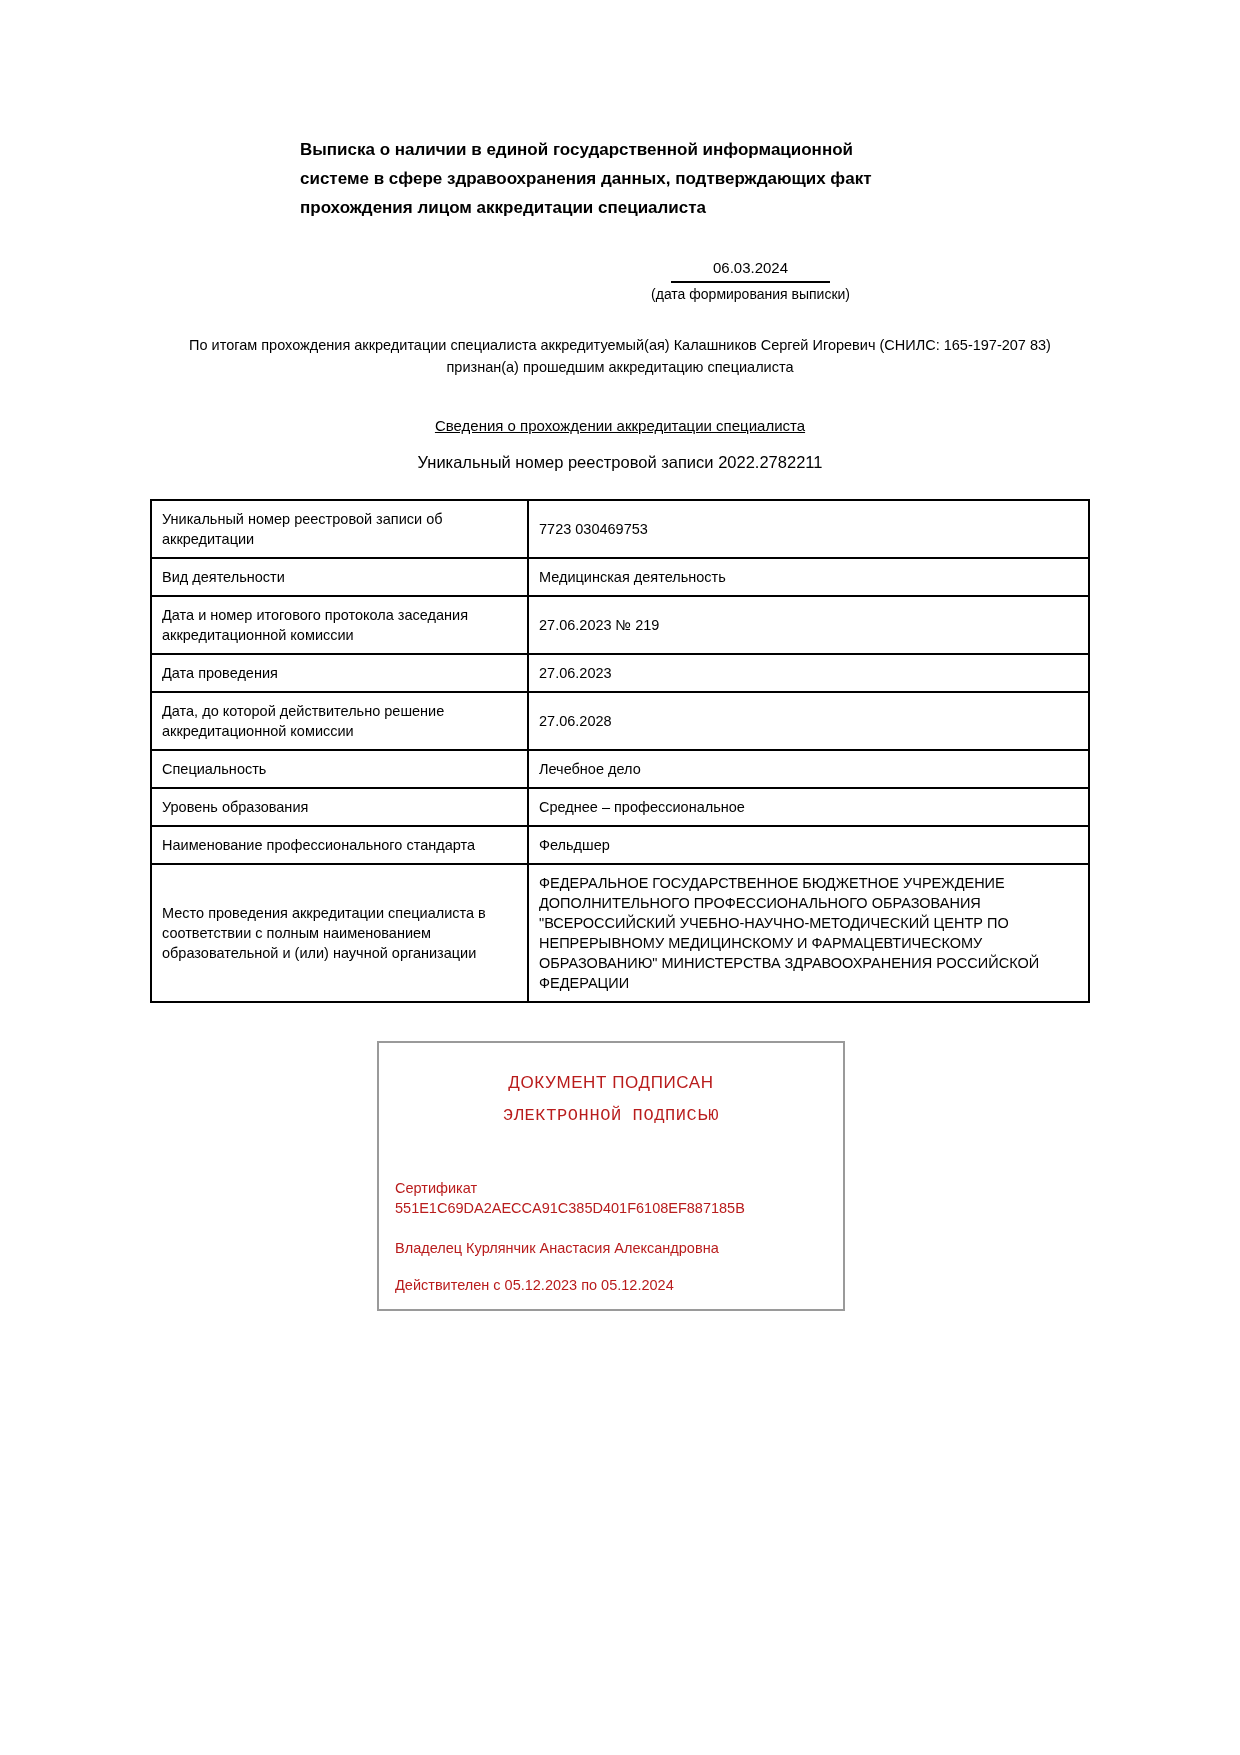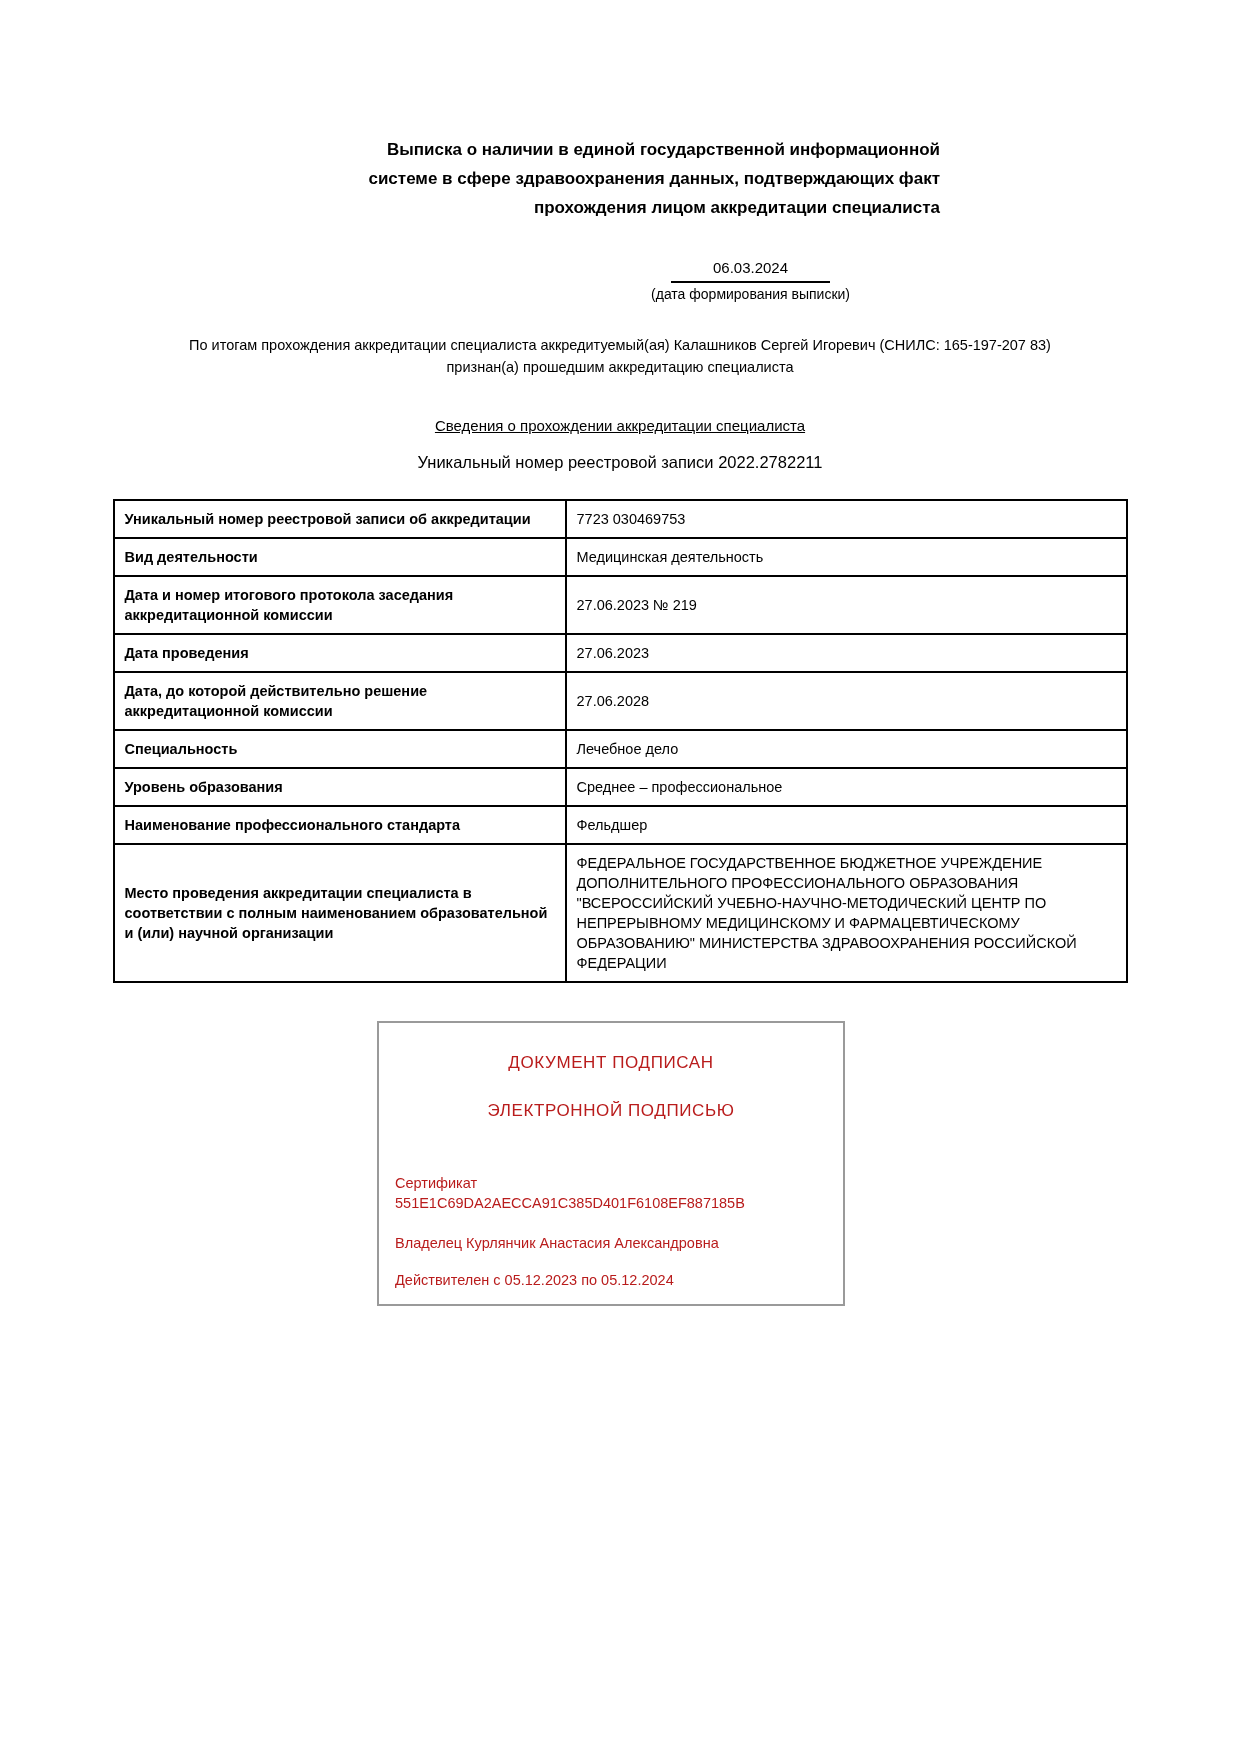--- a/index.html
+++ b/index.html
@@ -10,21 +10,21 @@
     margin: 0 auto;
     font-family: "Liberation Sans", sans-serif;
     color: #000000;
     overflow: hidden;
   }
   .page { position: relative; width: 1240px; height: 1755px; background: #fff; }
 
   .doc-title {
     margin: 135px auto 0;
     max-width: 640px;
-    text-align: right;
+    text-align: left;
     font-size: 17px;
     font-weight: bold;
     line-height: 29px;
   }
 
   .date-block {
     width: fit-content;
     margin: 36px 390px 0 auto;
     text-align: center;
   }
@@ -74,37 +74,37 @@
     table-layout: fixed;
   }
   table.acc-table td {
     border: 2px solid #000;
     font-size: 14.5px;
     line-height: 20px;
     padding: 8px 10px;
     vertical-align: middle;
     word-wrap: break-word;
   }
-  td.col-label { width: 452px; font-weight: bold; }
+  td.col-label { width: 377px; }
   td.col-value { width: 561px; }
 
   .sign-box {
     width: 468px;
     margin: 38px 0 0 377px;
     border: 2px solid #9a9a9a;
     color: #b91c1c;
     padding: 28px 16px 14px;
   }
   .sign-header {
     text-align: center;
     font-size: 17px;
     line-height: 24px;
     letter-spacing: 0.6px;
   }
-  .sign-header + .sign-header { margin-top: 24px; }
+  .sign-header + .sign-header { margin-top: 9px; font-family: Liberation Mono, monospace; }
   .sign-line {
     font-size: 14.5px;
     line-height: 20px;
   }
   .sign-line.cert { margin-top: 50px; }
   .sign-line.owner { margin-top: 20px; }
   .sign-line.validity { margin-top: 17px; }
 </style>
 </head>
 <body>

